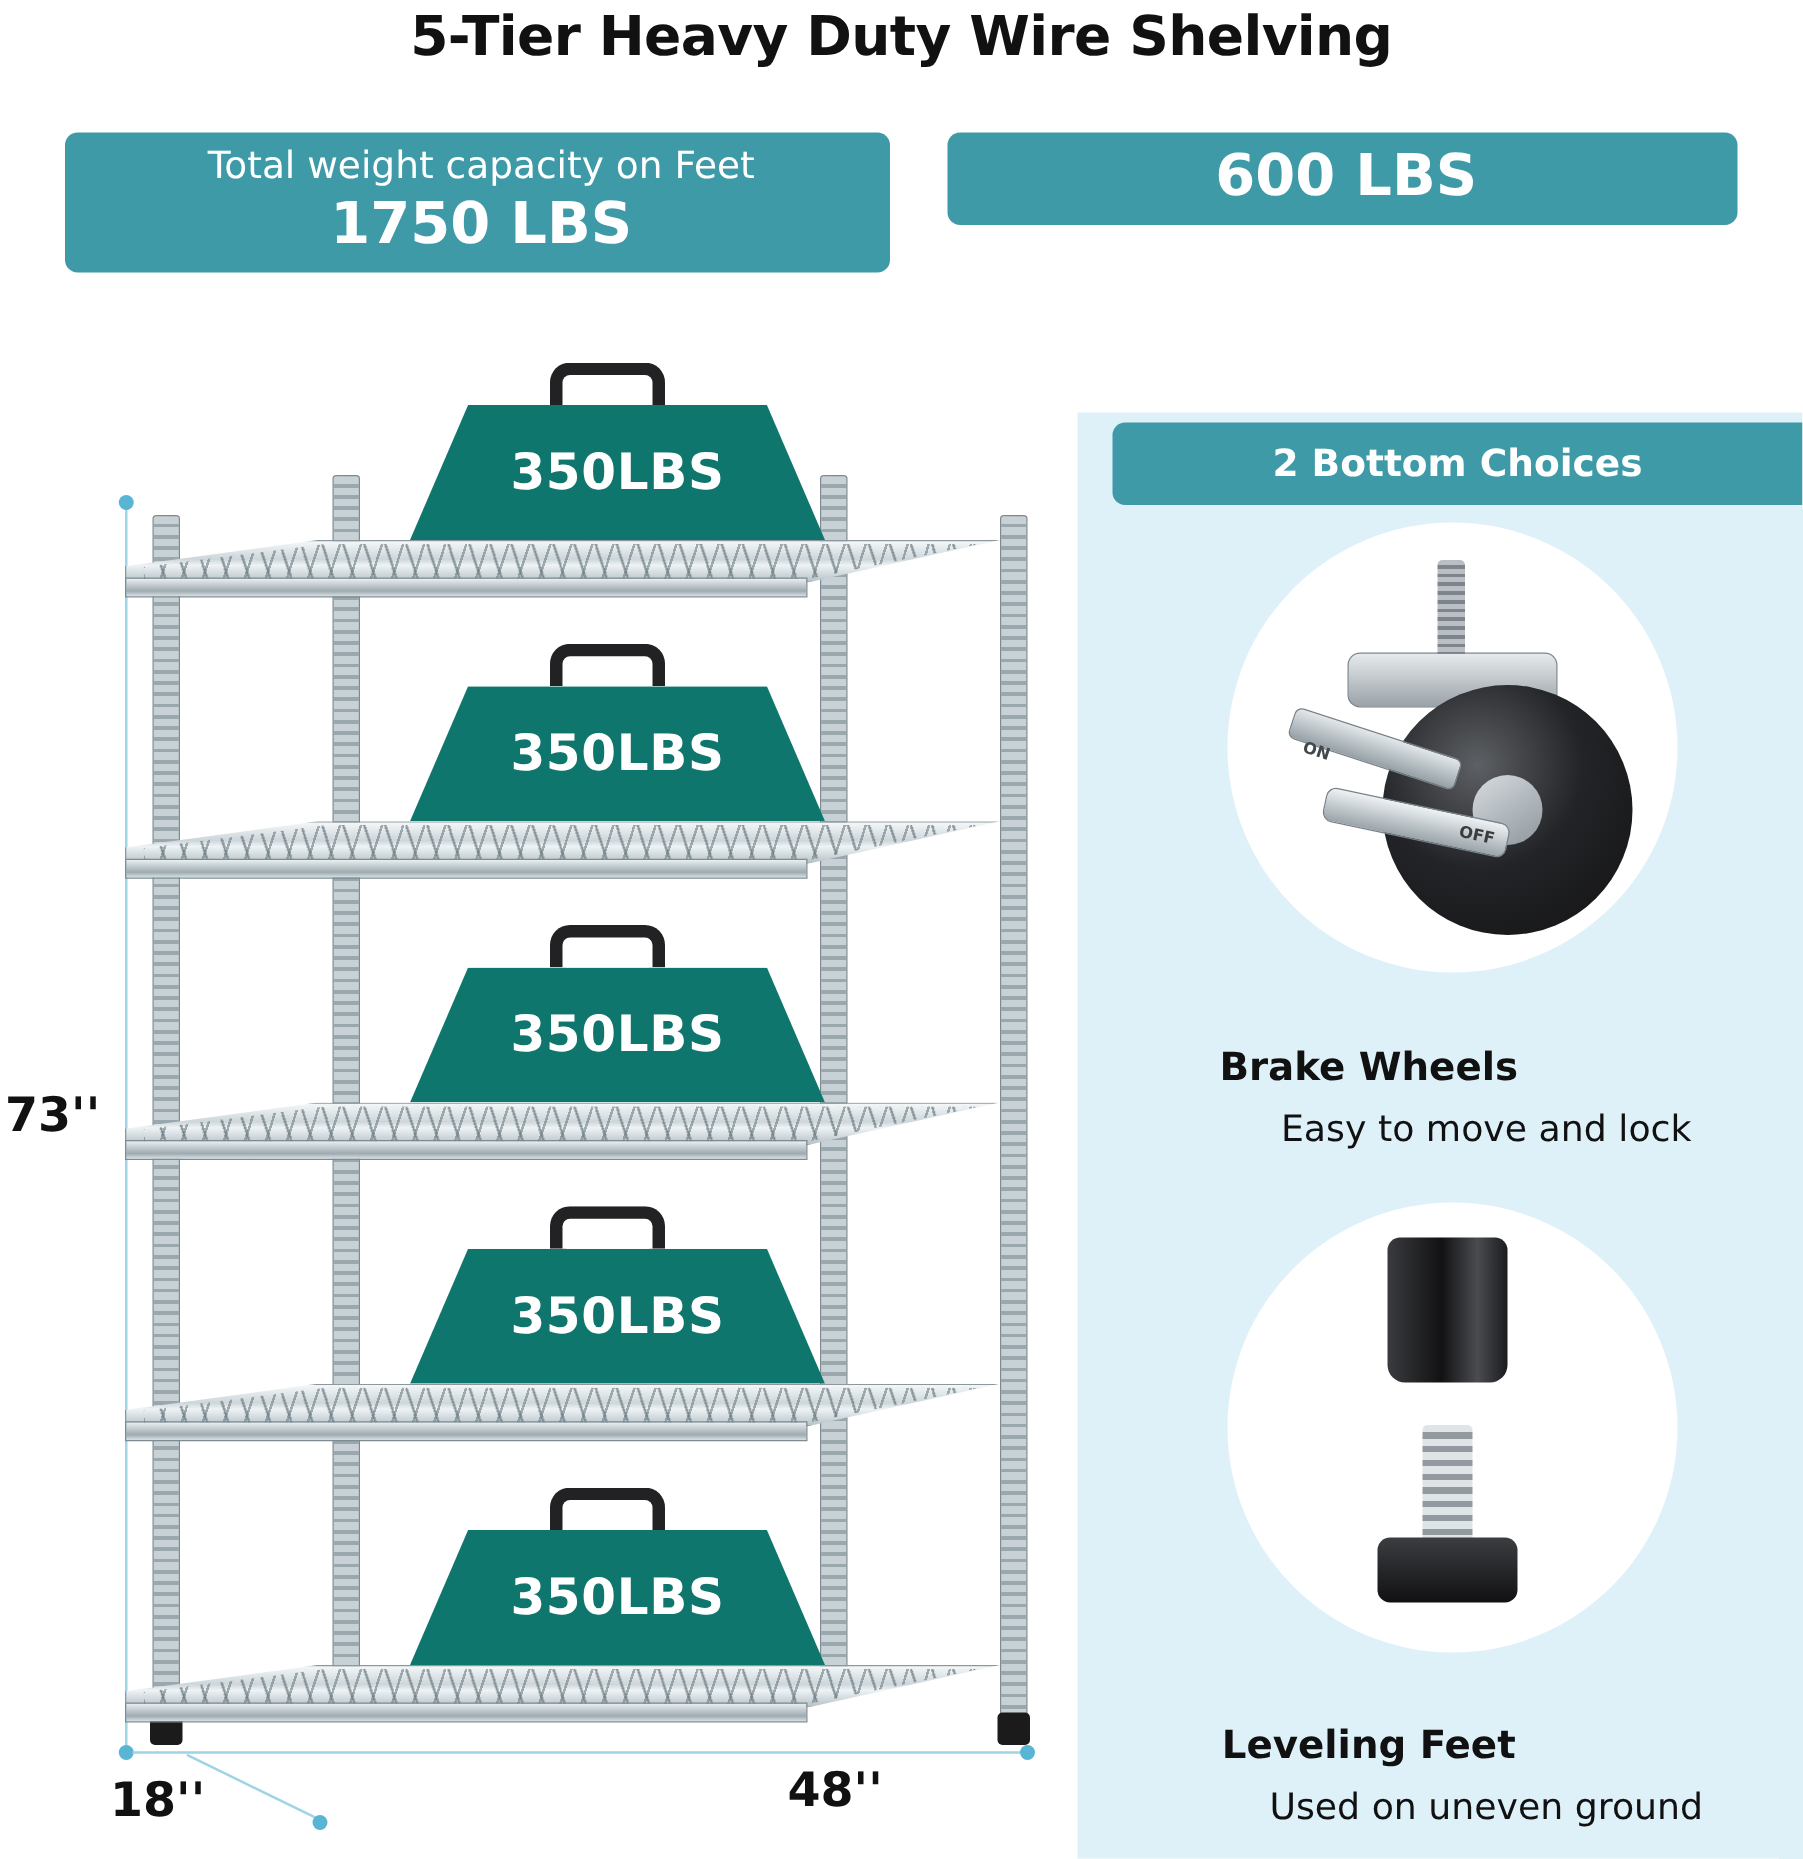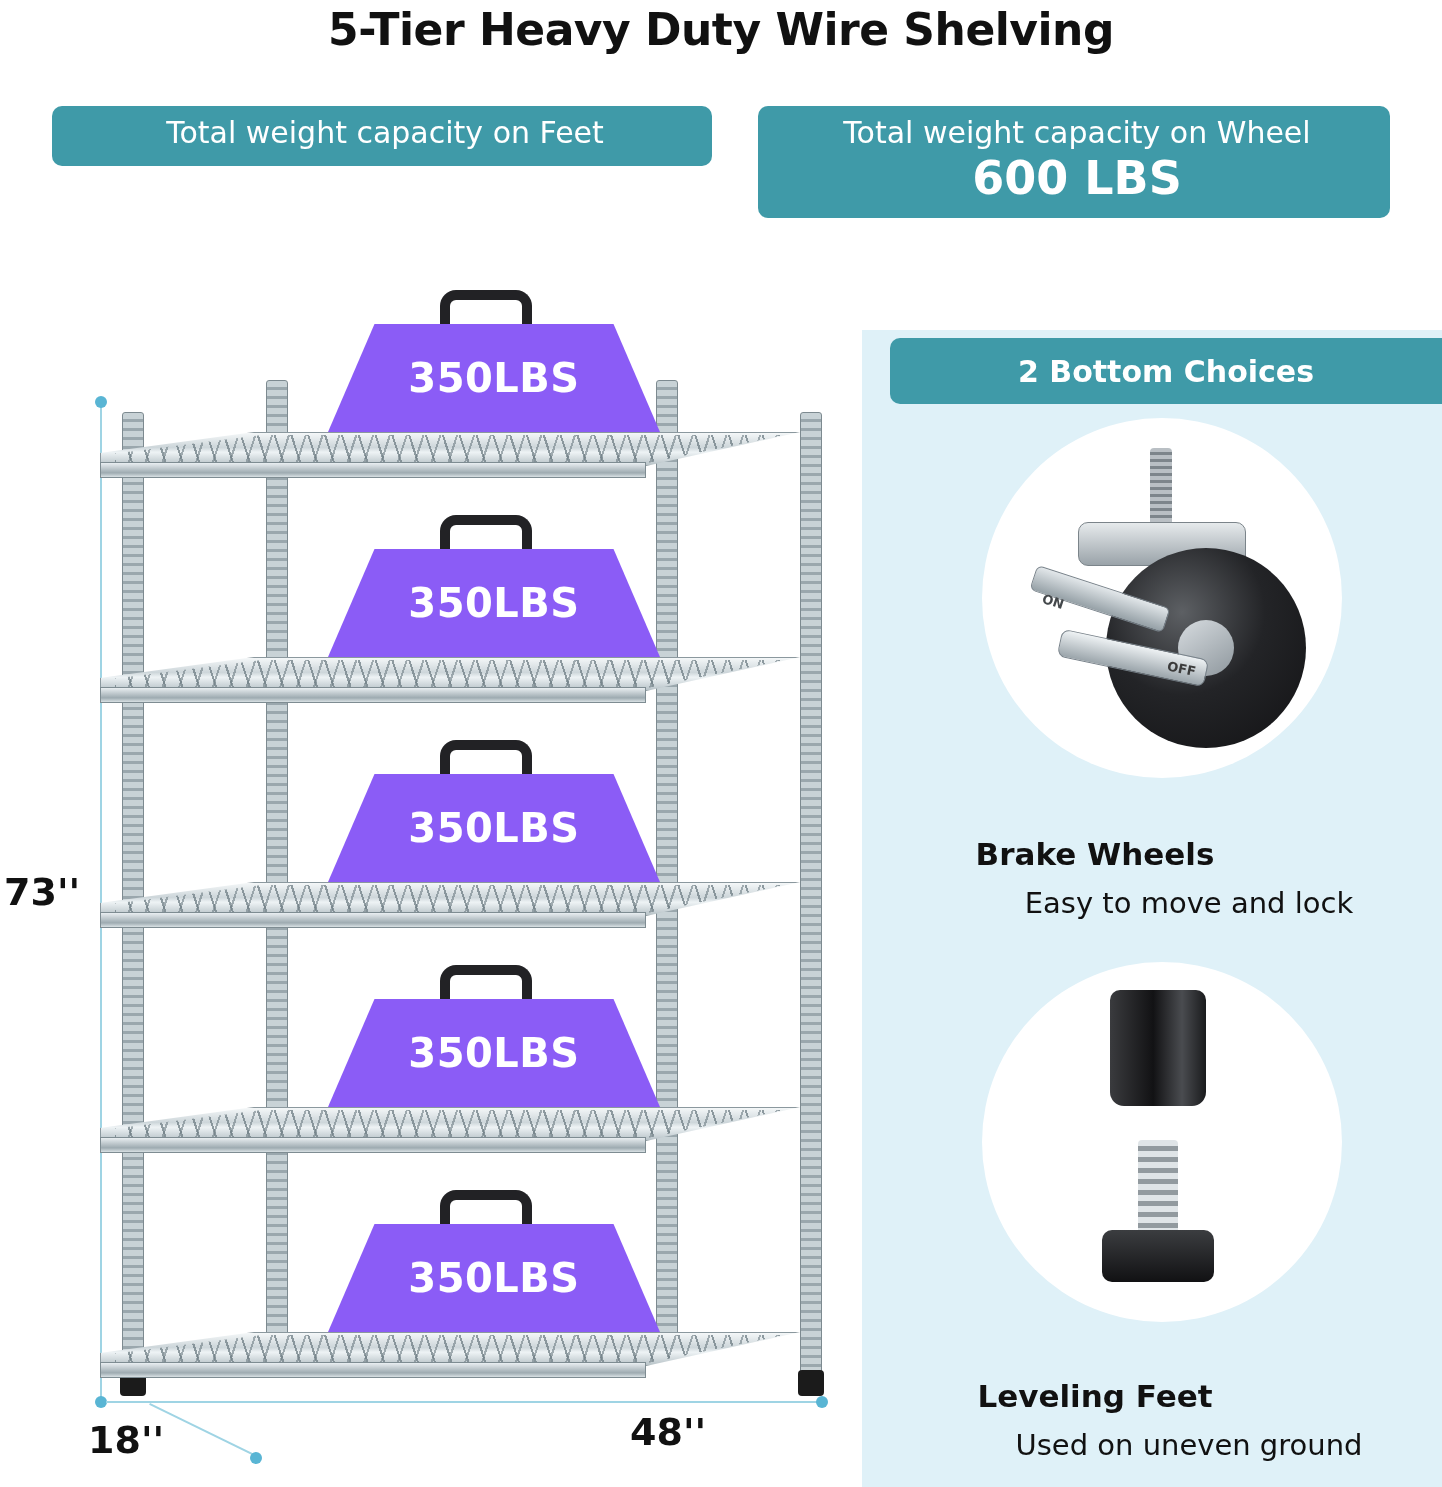--- a/index.html
+++ b/index.html
@@ -211,21 +211,21 @@
   
   .weight-block {
     position: absolute;
     height: 108px;
     color: #ffffff;
     font-size: 40px;
     font-weight: bold;
     display: flex;
     align-items: center;
     justify-content: center;
-    background: #8b5cf6;
+    background: #0f766e;
     clip-path: polygon(14% 0%, 86% 0%, 100% 100%, 0% 100%);
     letter-spacing: 0.5px;
   }
   .weight-handle {
     position: absolute;
     width: 92px;
     height: 34px;
     border: 10px solid #222225;
     border-bottom: none;
     border-radius: 16px 16px 0 0;
@@ -323,24 +323,24 @@
     border-radius: 10px;
   }
 </style>
 </head>
 <body>
 
 <div class="title">5-Tier Heavy Duty Wire Shelving</div>
 
 <div class="cap-banner" id="cap-feet">
   <div class="cap-label">Total weight capacity on Feet</div>
+  <div class="cap-value">1750 LBS</div>
 </div>
 
 <div class="cap-banner" id="cap-wheel">
-  <div class="cap-label">Total weight capacity on Wheel</div>
   <div class="cap-value">600 LBS</div>
 </div>
 
 <div class="product-area">
 
   <div class="dim-text" id="dim-height">73''</div>
   <div class="dim-text" id="dim-depth">18''</div>
   <div class="dim-text" id="dim-width">48''</div>
 
   <div class="dim-line" style="left:100px; top:132px; width:2px; height:1000px;"></div>

